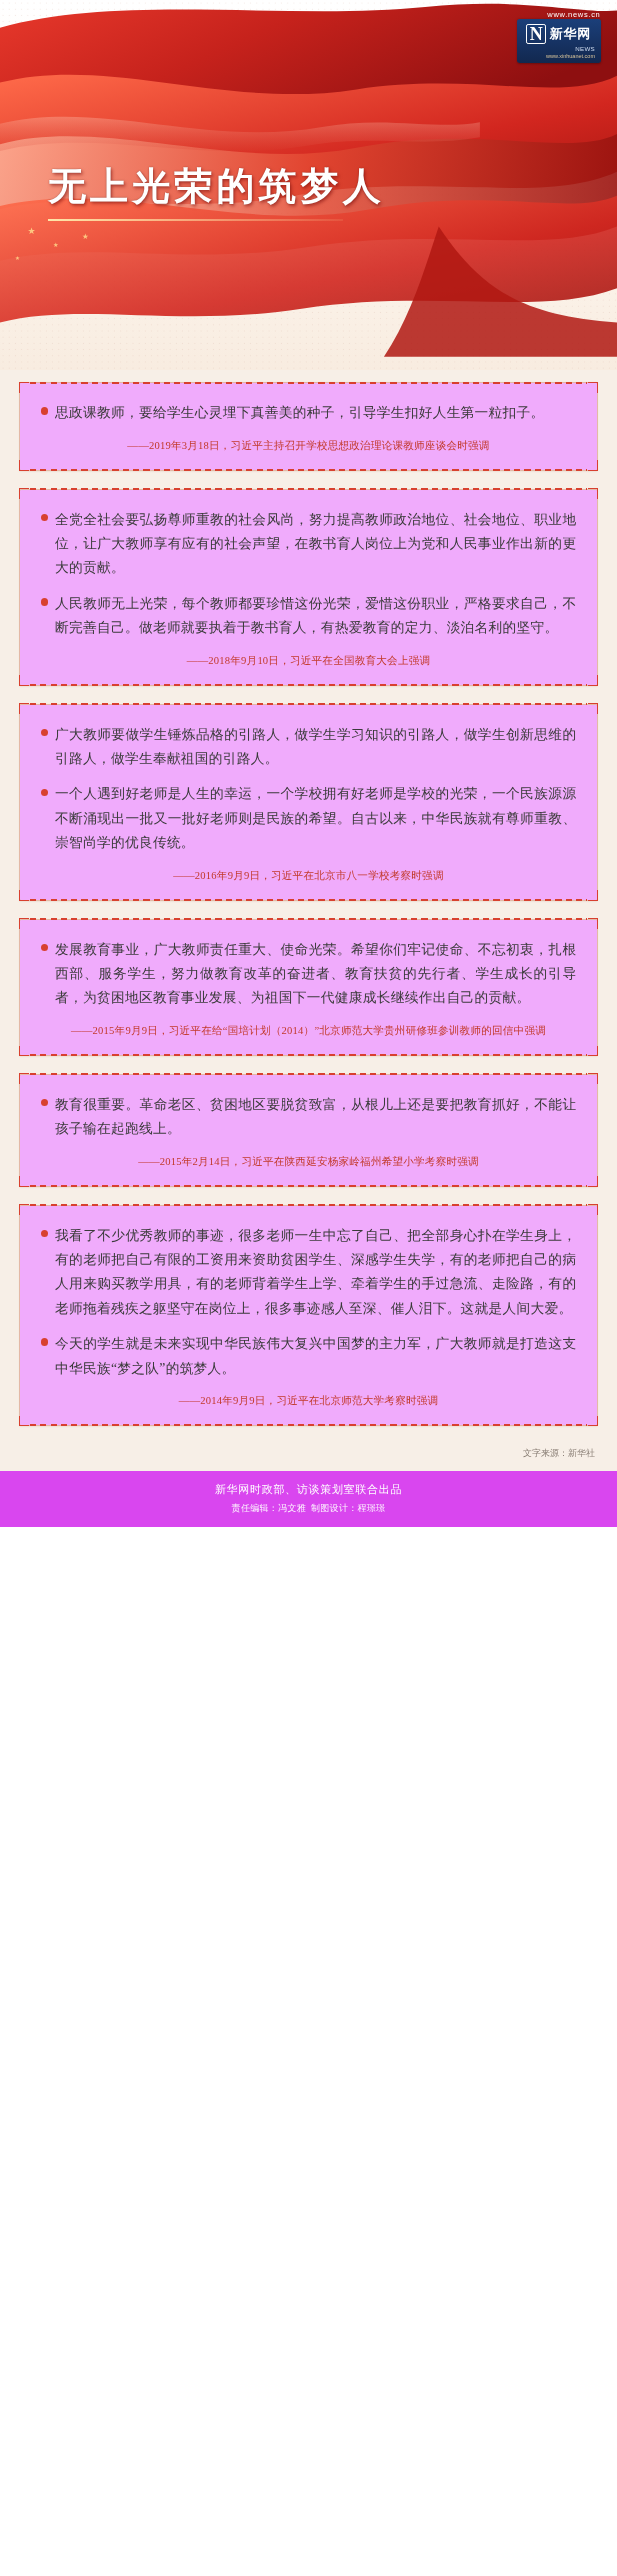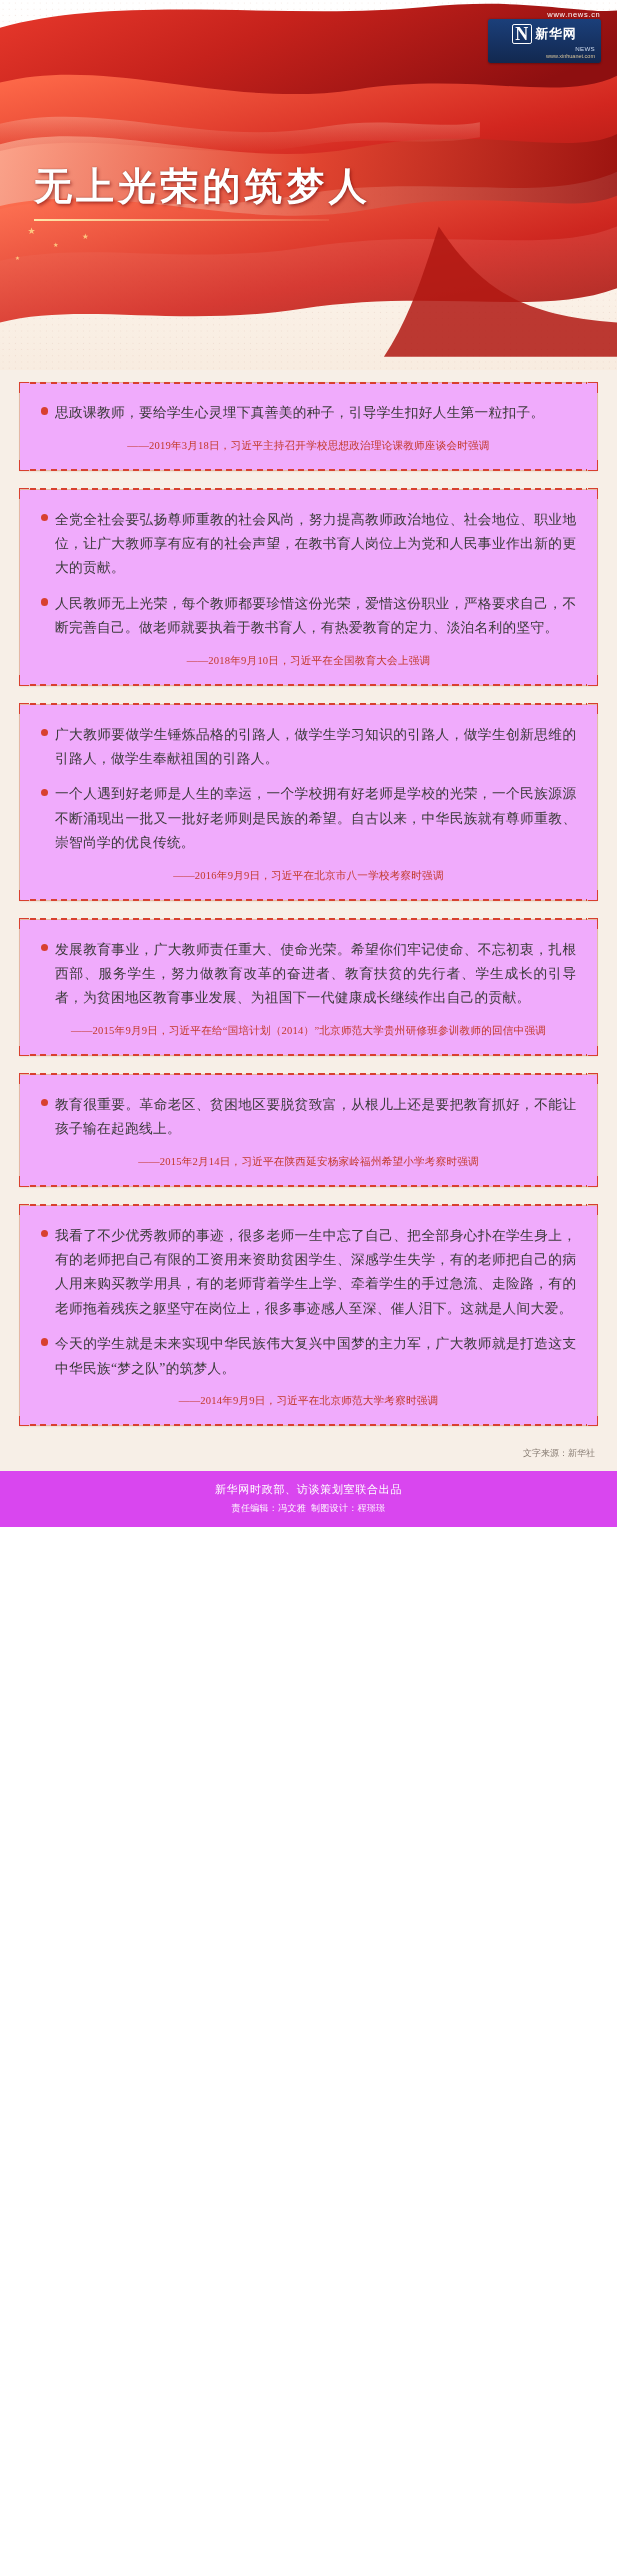--- a/index.html
+++ b/index.html
@@ -34,21 +34,21 @@
   }
   .ribbon-wrap {
     position: absolute;
     top: 0; left: 0; right: 0;
     height: 357px;
   }
   .logo {
     position: absolute;
     top: 11px;
     right: 16.5px;
-    width: 113px;
+    width: 84px;
     text-align: center;
     z-index: 6;
   }
   .logo-box {
     background: linear-gradient(180deg,#1b3f7a 0%, #12284f 100%);
     border-radius: 2.7px;
     padding: 4.1px 5.5px 3.4px 5.5px;
     box-shadow: 0 0.7px 2.1px rgba(0,0,0,0.3);
   }
   .logo-line1 {
@@ -90,21 +90,21 @@
   }
   .logo-url {
     color: #d8c49b;
     font-size: 5.5px;
     text-align: right;
     margin-top: 0.7px;
   }
 
   .title-wrap {
     position: absolute;
-    left: 34px;
+    left: 48px;
     top: 161px;
     z-index: 5;
   }
   .main-title {
     font-family: "Liberation Serif", serif;
     font-size: 38px;
     font-weight: bold;
     color: #ffffff;
     letter-spacing: 4.1px;
     text-shadow: 1.4px 2.1px 3.4px rgba(120,10,10,0.55), 0 0 1.4px rgba(0,0,0,0.4);

